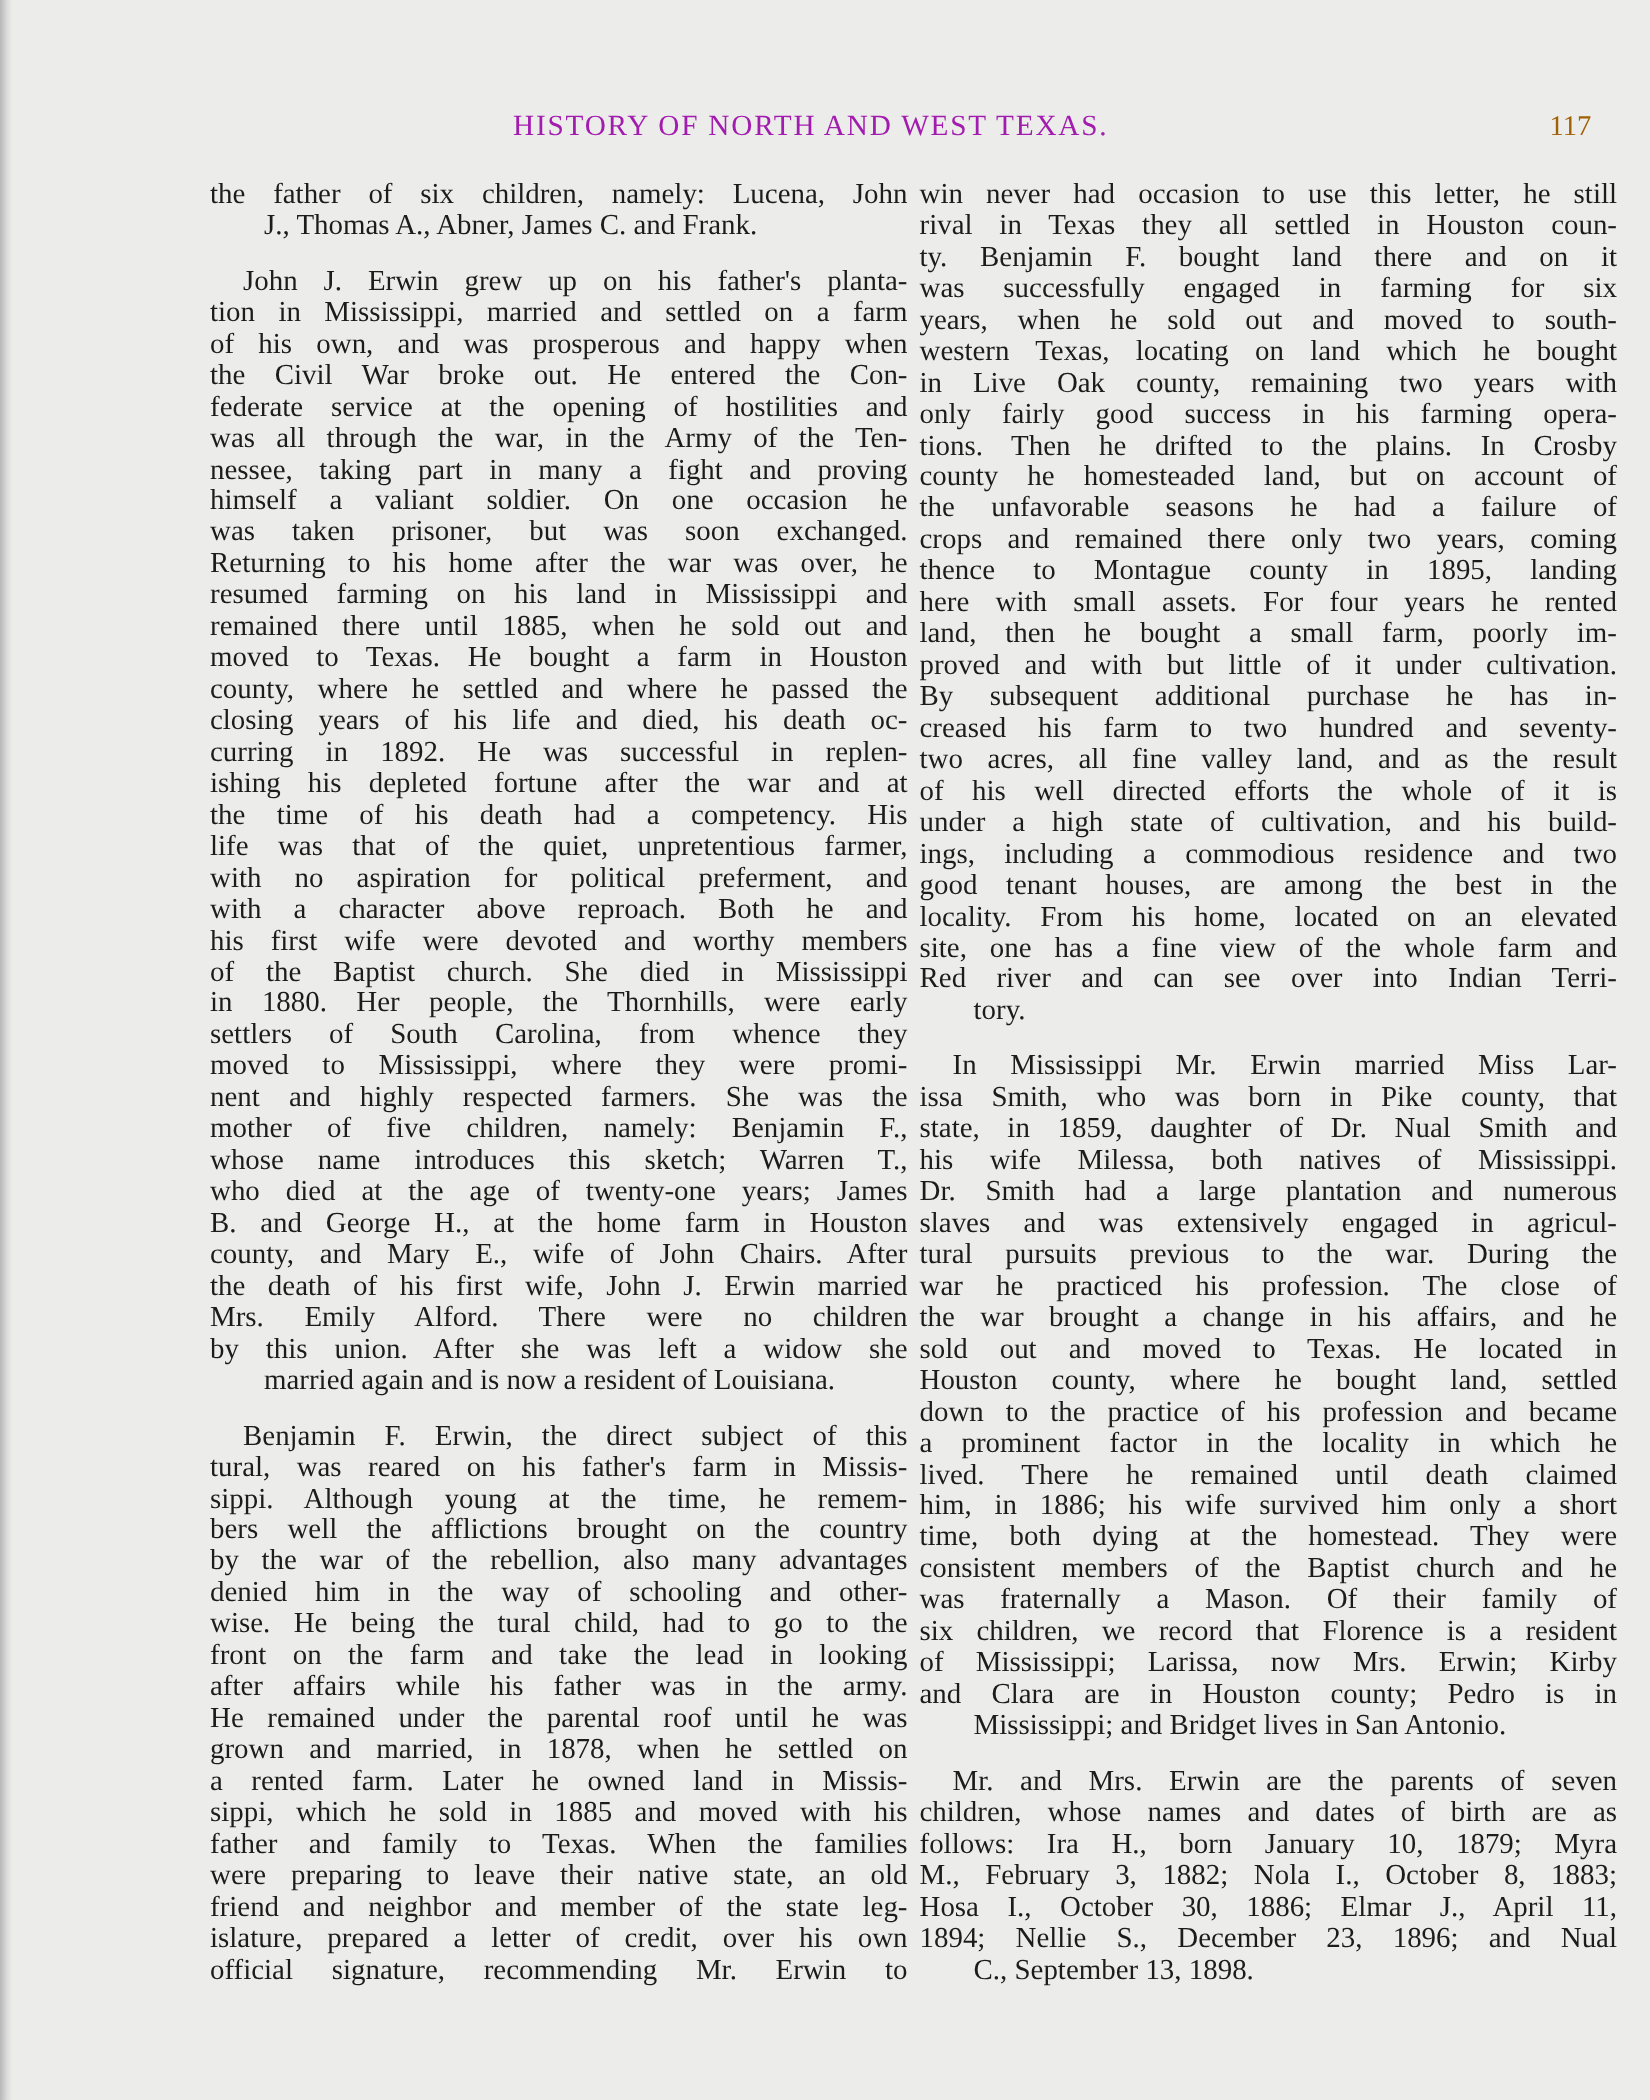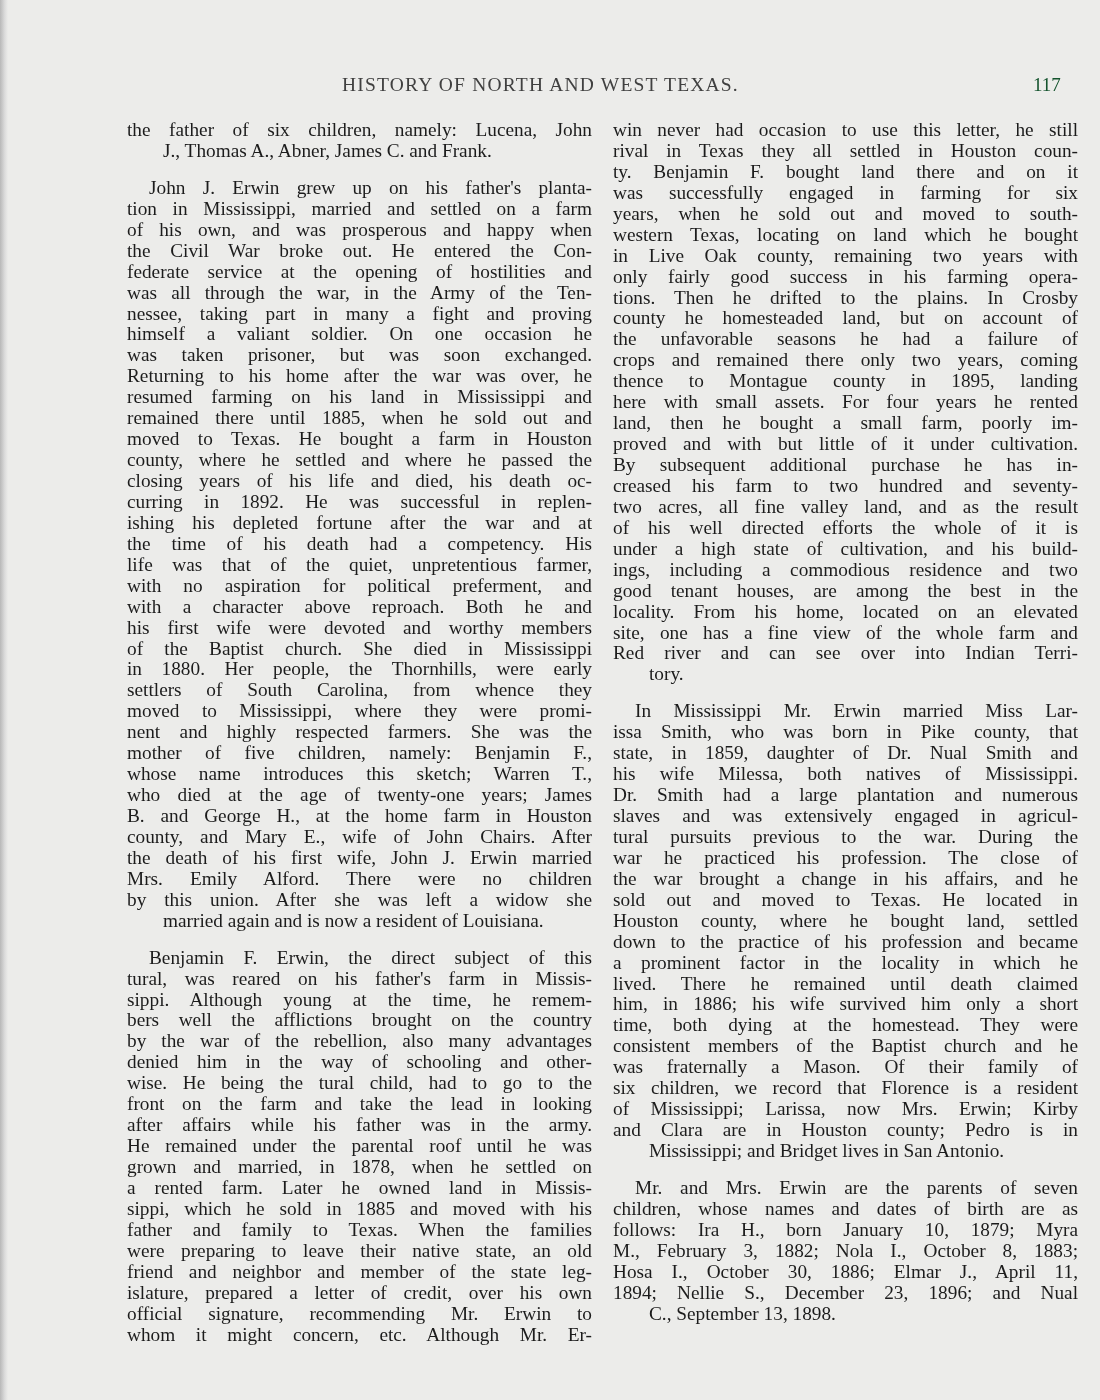--- a/index.html
+++ b/index.html
@@ -12,31 +12,31 @@
     }
     .page-edge {
       position: absolute; left: 0; top: 0; bottom: 0; width: 8px;
       background: linear-gradient(to right, #b8b8b8, #dcdcdc 60%, #ececea);
     }
     .running-head {
       position: absolute; top: 74px; left: 0; width: 1100px; height: 30px;
     }
     .running-title {
       position: absolute; left: 342px; top: 0;
-      font-size: 19.5px; letter-spacing: 1.2px; color: #404040;
+      font-size: 19.5px; letter-spacing: 1.2px; color: #a21caf;
     }
     .folio {
       position: absolute; left: 1033px; top: 0;
-      font-size: 19px; color: #14532d;
+      font-size: 19px; color: #a16207;
     }
     .column {
       position: absolute; top: 120px; width: 465px;
       font-size: 19.3px; line-height: 20.95px;
     }
-    .col-left { left: 127px; }
+    .col-left { left: 140px; }
     .col-right { left: 613px; }
     .line {
       display: block; white-space: nowrap;
       text-align: justify; text-align-last: justify;
       height: 20.95px;
     }
     .line.last { text-align-last: left; margin-left: 36px; }
     .line.indent { padding-left: 22px; margin-top: 16px; }
   </style>
 </head>
@@ -99,21 +99,20 @@
     <span class="line">after affairs while his father was in the army.</span>
     <span class="line">He remained under the parental roof until he was</span>
     <span class="line">grown and married, in 1878, when he settled on</span>
     <span class="line">a rented farm. Later he owned land in Missis-</span>
     <span class="line">sippi, which he sold in 1885 and moved with his</span>
     <span class="line">father and family to Texas. When the families</span>
     <span class="line">were preparing to leave their native state, an old</span>
     <span class="line">friend and neighbor and member of the state leg-</span>
     <span class="line">islature, prepared a letter of credit, over his own</span>
     <span class="line">official signature, recommending Mr. Erwin to</span>
-    <span class="line">whom it might concern, etc. Although Mr. Er-</span>
   </div>
 <div class="column col-right">
     <span class="line">win never had occasion to use this letter, he still</span>
     <span class="line">rival in Texas they all settled in Houston coun-</span>
     <span class="line">ty. Benjamin F. bought land there and on it</span>
     <span class="line">was successfully engaged in farming for six</span>
     <span class="line">years, when he sold out and moved to south-</span>
     <span class="line">western Texas, locating on land which he bought</span>
     <span class="line">in Live Oak county, remaining two years with</span>
     <span class="line">only fairly good success in his farming opera-</span>

